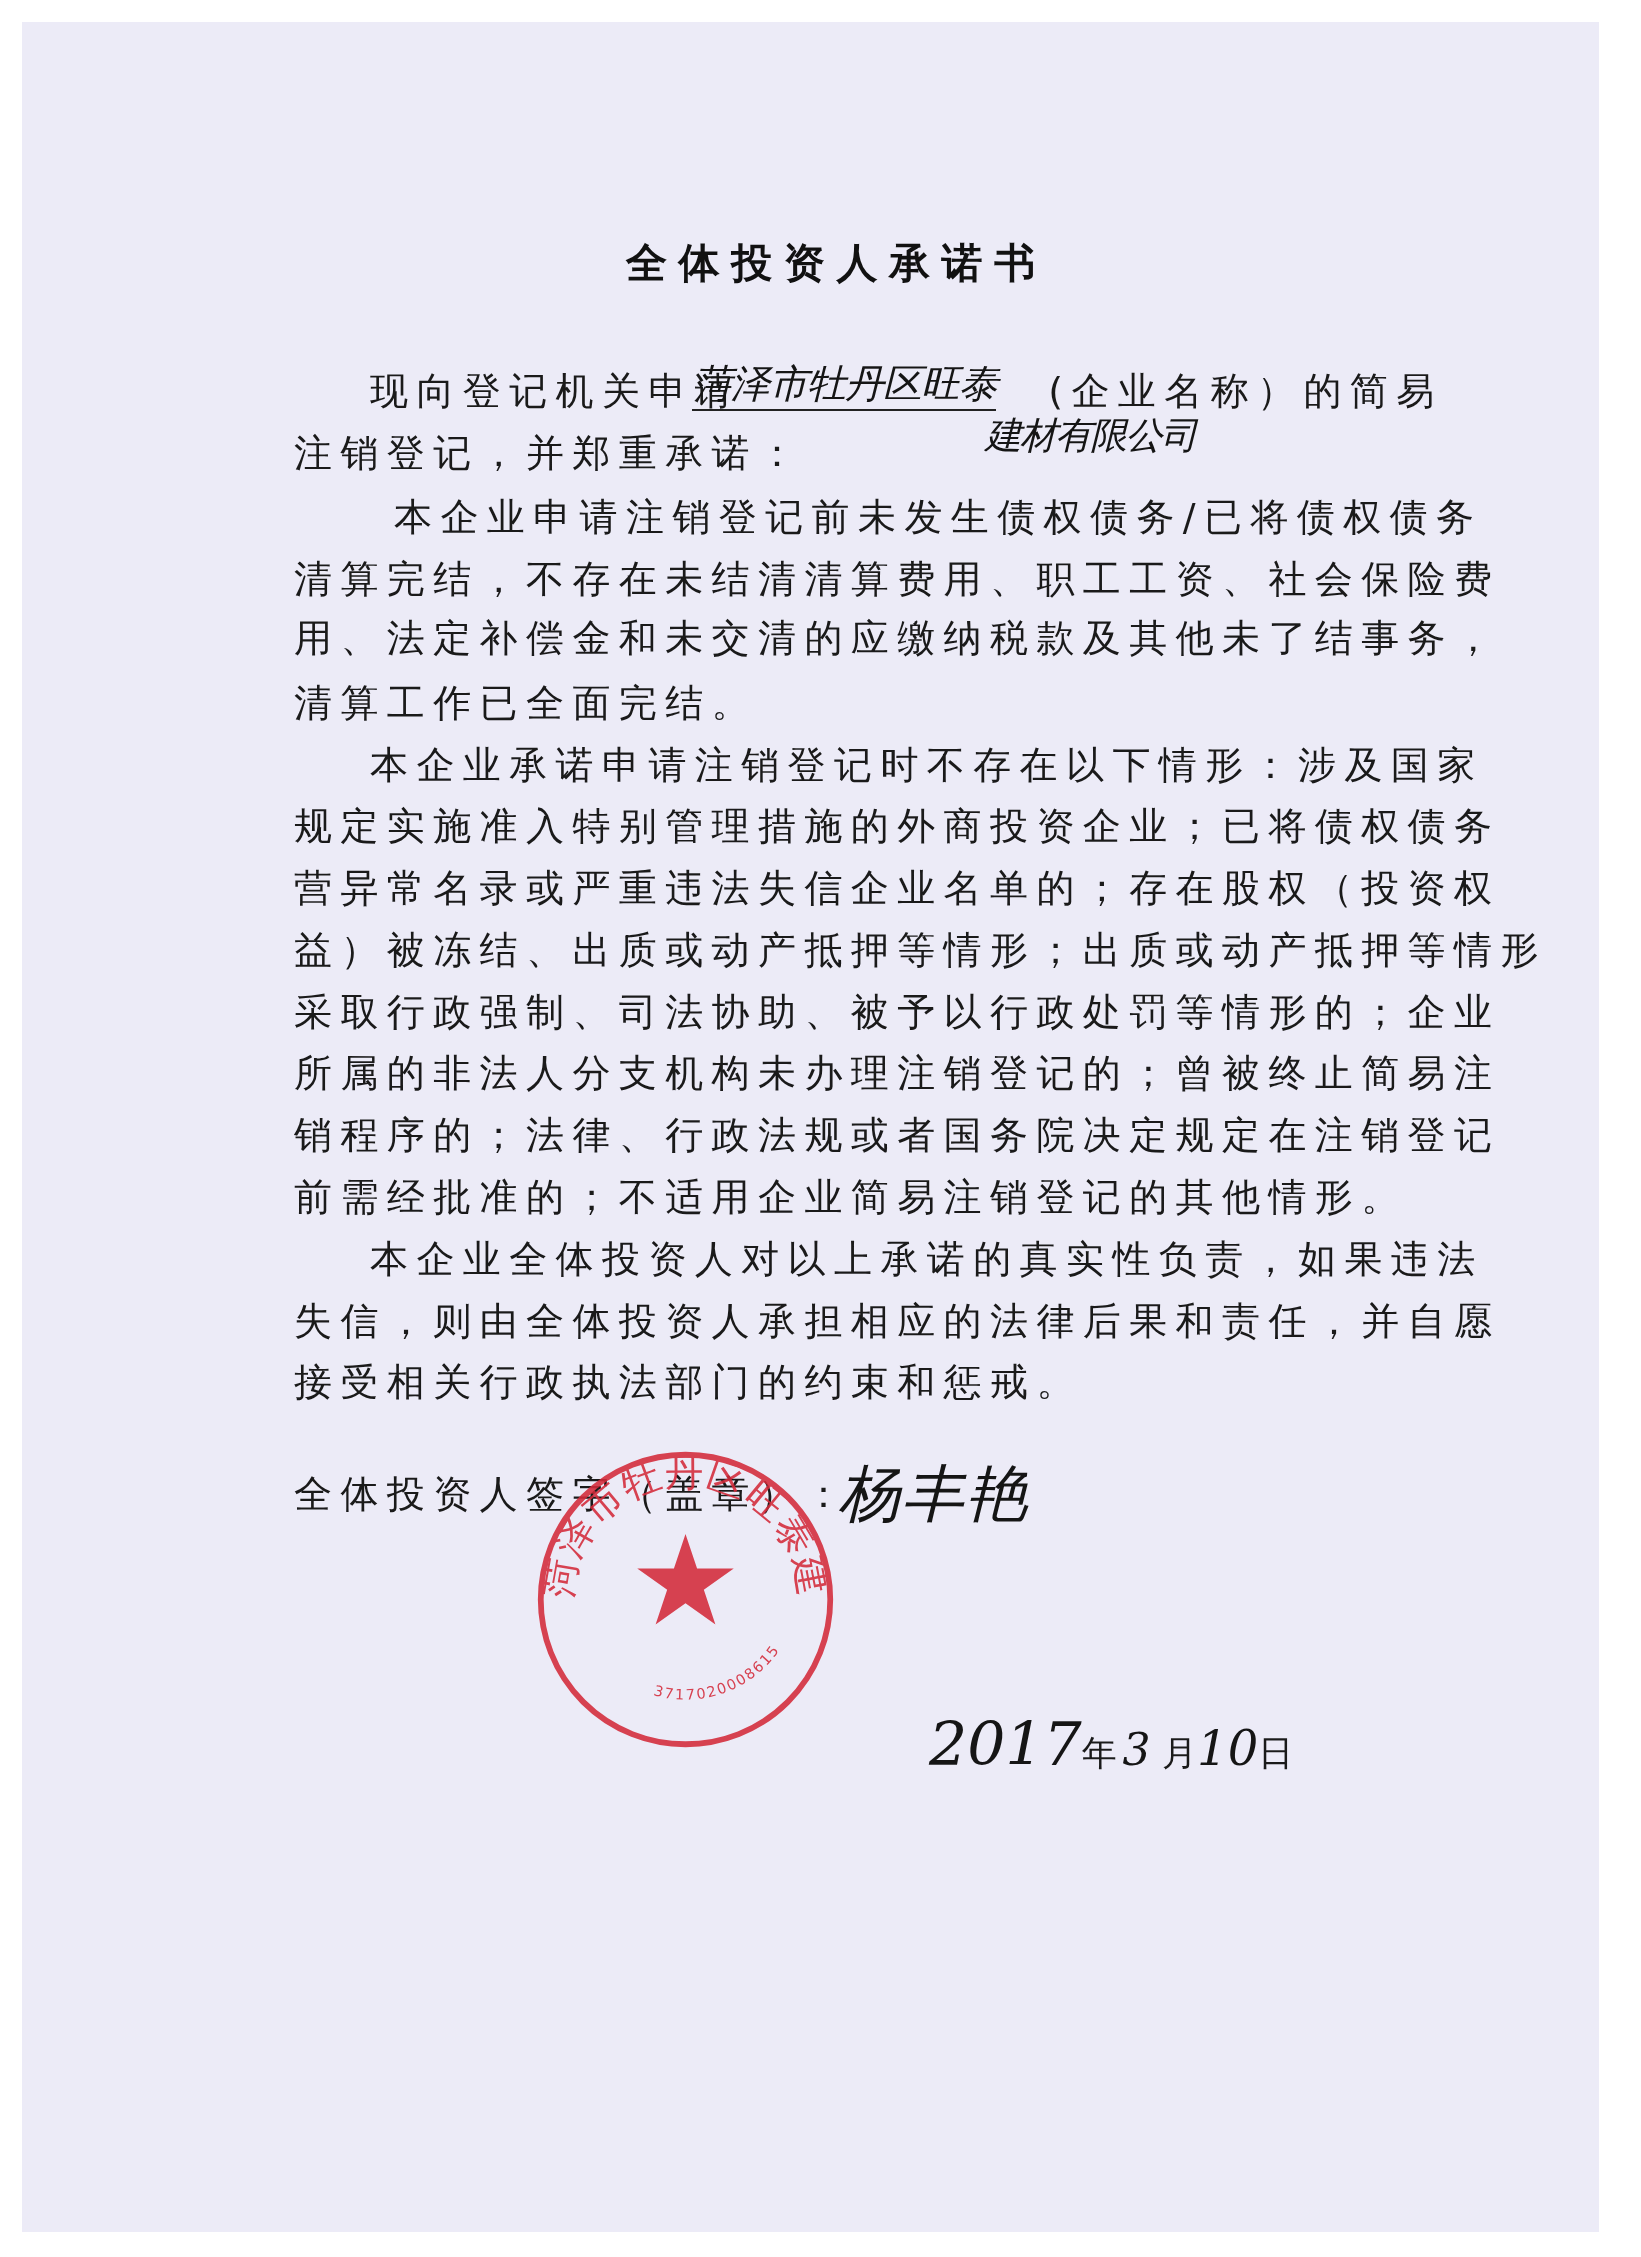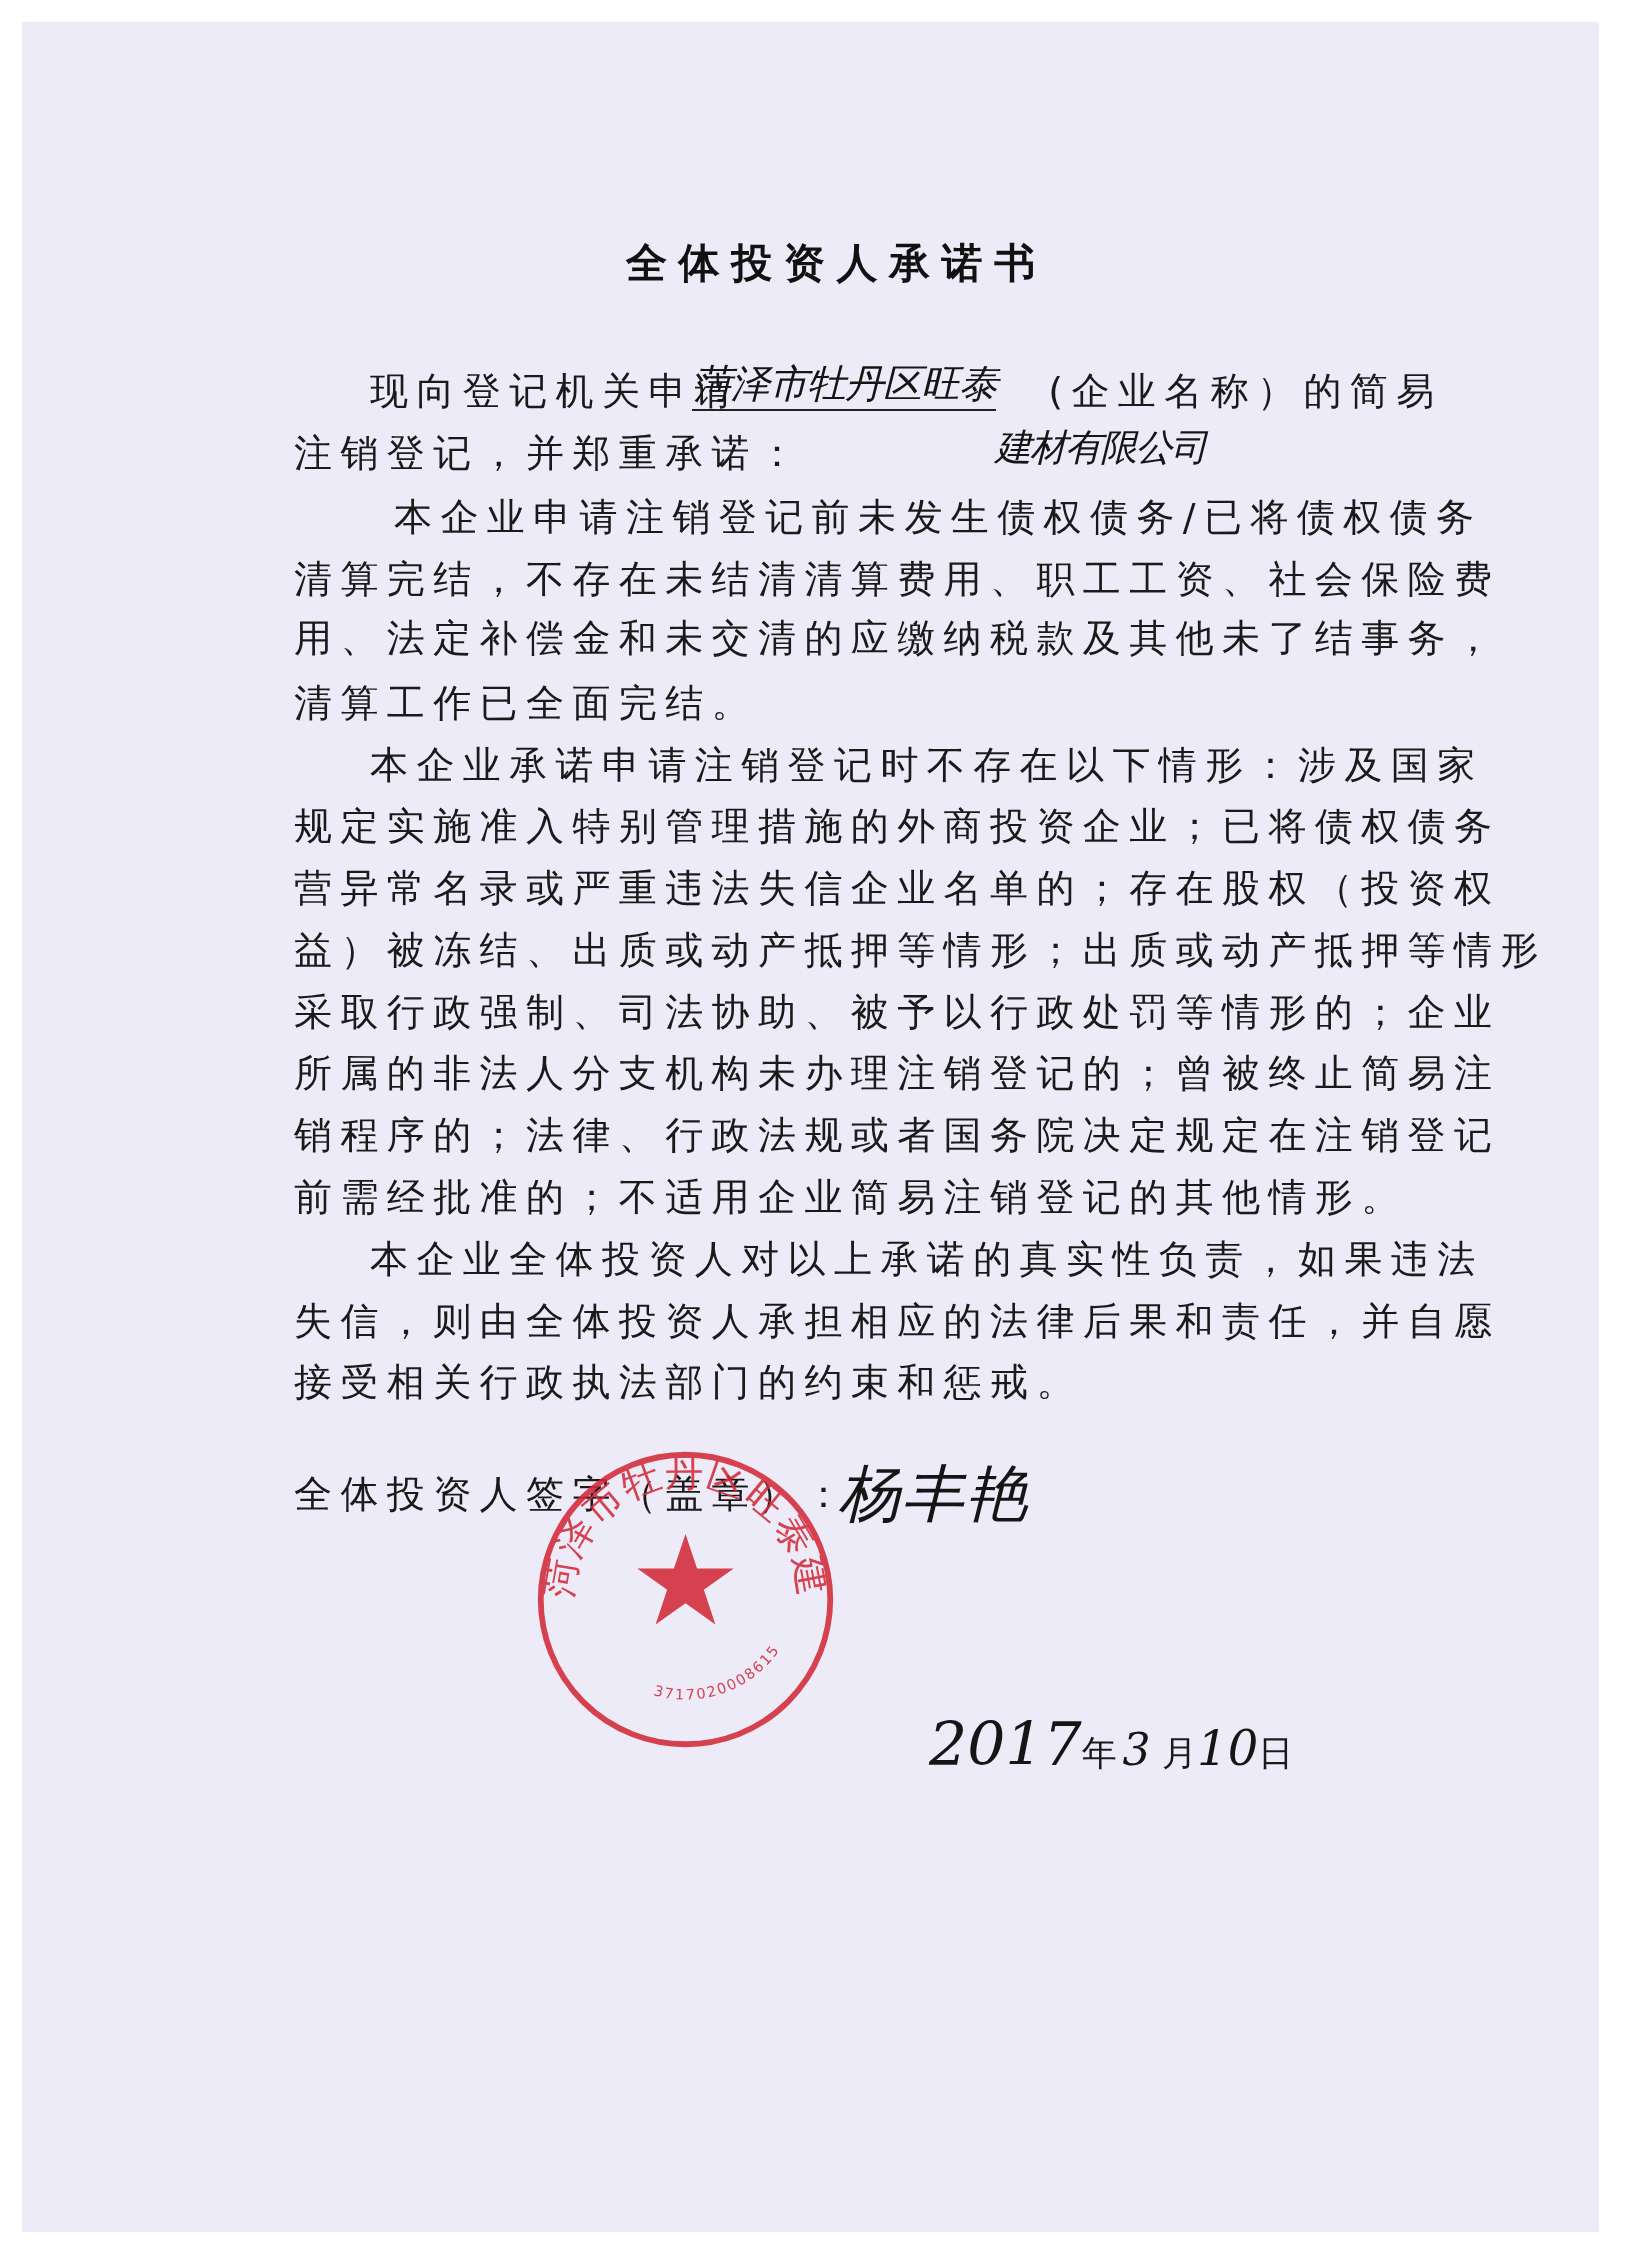--- a/index.html
+++ b/index.html
@@ -58,21 +58,21 @@
 
 <div class="paper"></div>
 
 <div class="title">全体投资人承诺书</div>
 
 <div class="line indent" style="top:368px;">
   <span>现向登记机关申请</span><span style="display:inline-block;width:307px;"></span><span>(企业名称）的简易</span>
 </div>
 <div class="hand" style="left:693px; top:357px; font-size:39px; letter-spacing:-1px;">菏泽市牡丹区旺泰</div>
 <div class="underline" style="left:692px; top:409px; width:304px;"></div>
-<div class="hand" style="left:985px; top:423px; font-size:37px; letter-spacing:-1.9px;margin-left:10px;">建材有限公司</div>
+<div class="hand" style="left:985px; top:411px; font-size:37px; letter-spacing:-1.9px;">建材有限公司</div>
 <div class="line" style="top:430px;">注销登记，并郑重承诺：</div>
 
 <div class="line indent" style="top:494px;margin-left:24px;">本企业申请注销登记前未发生债权债务/已将债权债务</div>
 <div class="line" style="top:556px;">清算完结，不存在未结清清算费用、职工工资、社会保险费</div>
 <div class="line" style="top:618px;font-family:Liberation Mono, monospace;">用、法定补偿金和未交清的应缴纳税款及其他未了结事务，</div>
 <div class="line" style="top:680px;">清算工作已全面完结。</div>
 
 <div class="line indent" style="top:742px;">本企业承诺申请注销登记时不存在以下情形：涉及国家</div>
 <div class="line" style="top:803px;">规定实施准入特别管理措施的外商投资企业；已将债权债务</div>
 <div class="line" style="top:865px;">营异常名录或严重违法失信企业名单的；存在股权（投资权</div>

